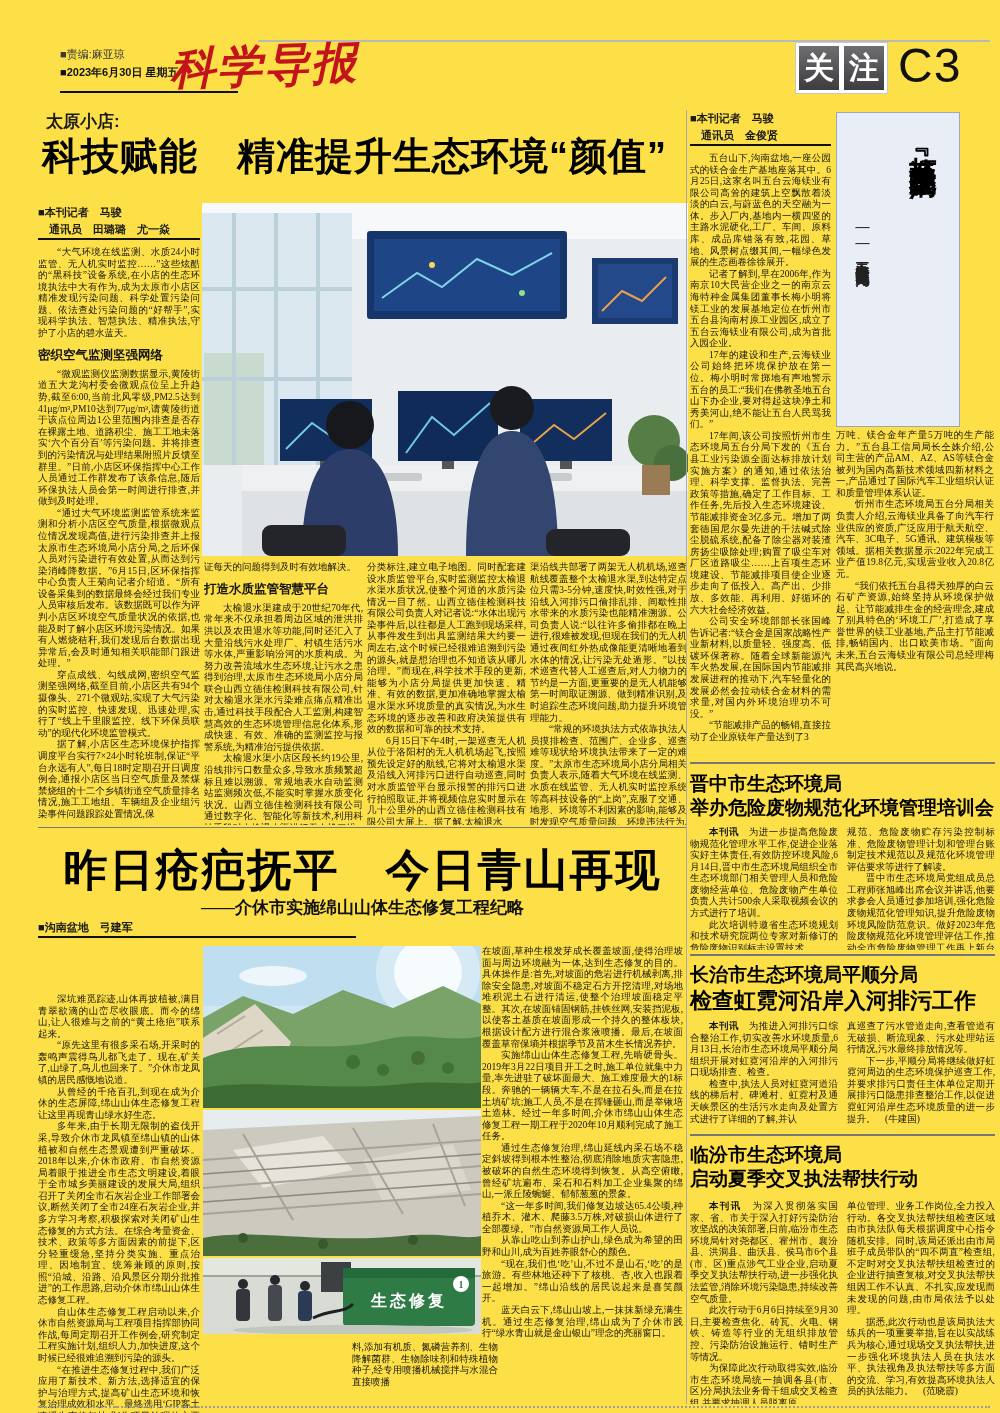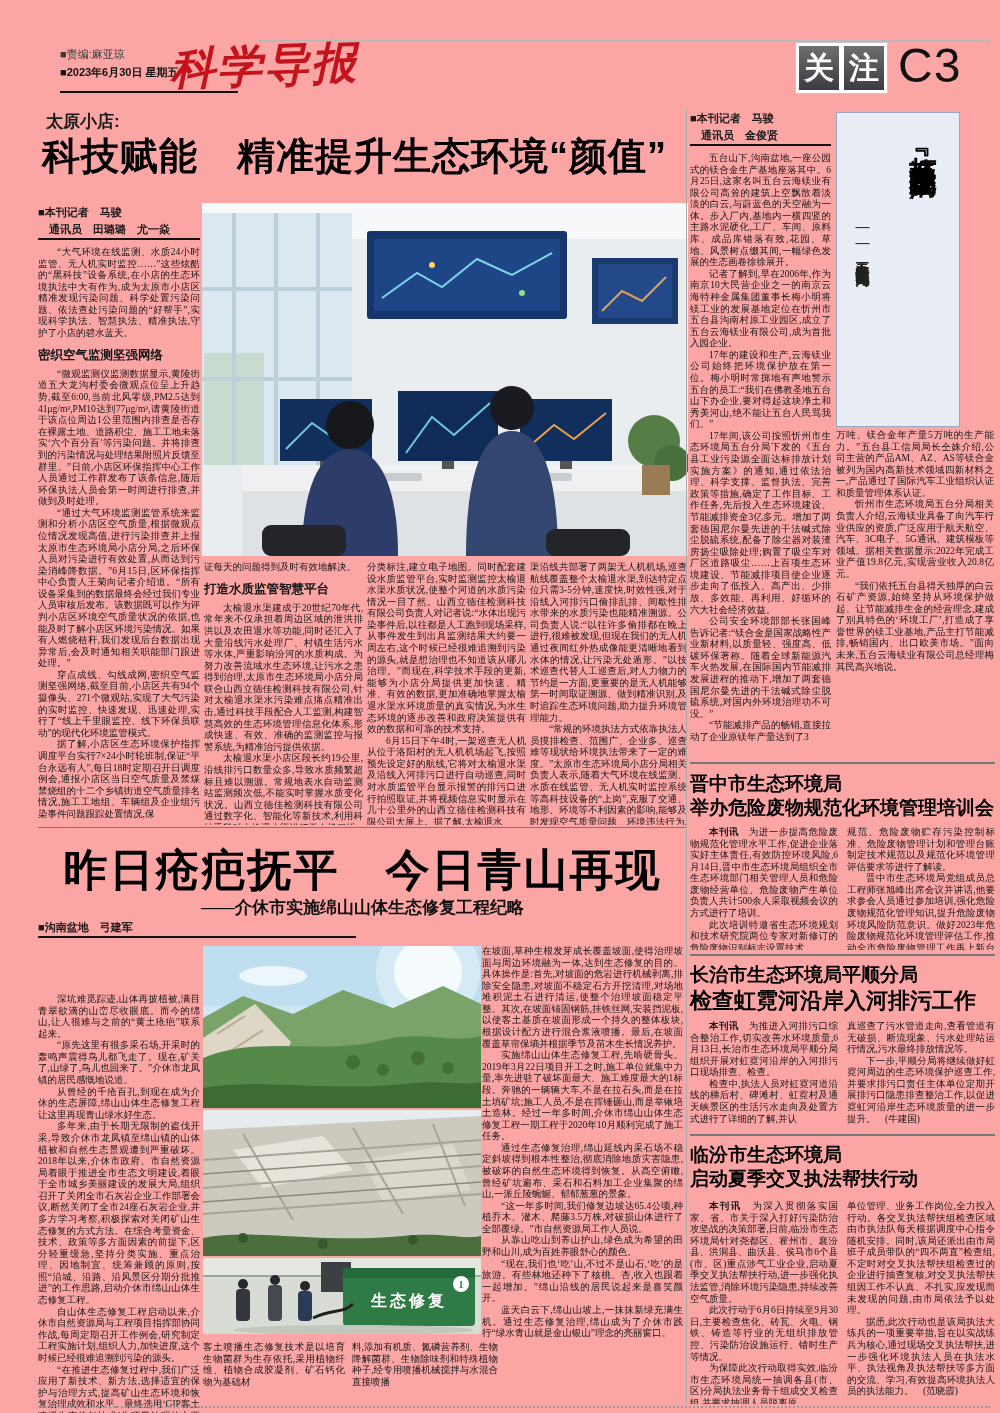--- a/index.html
+++ b/index.html
@@ -1,16 +1,16 @@
 <!DOCTYPE html>
 <html><head>
 <meta charset="utf-8">
 <style>
   html,body{margin:0;padding:0;background:#e8e8e8;}
-  #page{position:relative;width:1000px;height:1413px;background:#fca5a5;margin:0 auto;
+  #page{position:relative;width:1000px;height:1413px;background:#fde047;margin:0 auto;
         font-family:"Liberation Serif","DejaVu Serif",serif;color:#1a1a1a;overflow:hidden;}
   .abs{position:absolute;}
   
   .top-rule{background:#b9b9b9;height:2px;}
   .hdr-small{font-size:11px;color:#3a3a3a;line-height:1.6;font-family:"Liberation Sans",sans-serif;}
   .hdr-date{font-weight:700;color:#111;}
   .hdr-underline{background:#111;height:2px;}
   .masthead{font-size:45px;font-style:italic;font-weight:700;color:#c3131c;
             font-family:"DejaVu Serif",serif;letter-spacing:2px;transform:rotate(-2deg);}
   .secbox{display:flex;gap:5px;border:1px solid #c8c8c8;background:#fff;padding:3px;}
@@ -226,23 +226,20 @@
           <circle cx="102" cy="28" r="5"></circle>
       </g>
       <rect x="33" y="31" width="14" height="32" rx="4" fill="#33363d"></rect>
       <rect x="65" y="27" width="14" height="36" rx="4" fill="#44484f"></rect>
       <rect x="95" y="33" width="14" height="30" rx="4" fill="#2c3b55"></rect>
       <path d="M110,60 C130,50 140,56 150,46" stroke="#1e2124" stroke-width="3" fill="none"></path>
       <ellipse cx="150" cy="72" rx="120" ry="5" fill="#c2c7bd"></ellipse>
     </svg>
   </div>
 
-  <div class="abs col" style="left:203px;top:1342px;width:142px;height:66px;">
-      <p class="cont">客土喷播生态修复技术是以培育生物菌群为生存依托,采用植物纤维、植物合成胶凝剂、矿石钙化物为基础材</p>
-    </div>
   <div class="abs col" style="left:352px;top:1342px;width:146px;height:66px;">
       <p class="cont">料,添加有机质、氮磷营养剂、生物降解菌群、生物除味剂和特殊植物种子,经专用喷播机械搅拌与水混合直接喷播</p>
     </div>
 
   <div class="abs col" style="left:482px;top:946px;width:201px;height:464px;">
       <p class="cont">在坡面,草种生根发芽成长覆盖坡面,使得治理坡面与周边环境融为一体,达到生态修复的目的。具体操作是:首先,对坡面的危岩进行机械剥离,排除安全隐患,对坡面不稳定石方开挖清理,对场地堆积泥土石进行清运,使整个治理坡面稳定平整。其次,在坡面锚固钢筋,挂铁丝网,安装挡泥板,以使客土基质在坡面形成一个持久的整体板块,根据设计配方进行混合浆液喷播。最后,在坡面覆盖草帘保墒并根据季节及苗木生长情况养护。</p>
       <p>实施绵山山体生态修复工程,先啃硬骨头。2019年3月22日项目开工之时,施工单位就集中力量,率先进驻了破坏面最大、施工难度最大的1标段。奔驰的一辆辆大车,不是在拉石头,而是在拉土填矿坑;施工人员,不是在挥锤砸山,而是举锹培土造林。经过一年多时间,介休市绵山山体生态修复工程一期工程于2020年10月顺利完成了施工任务。</p>
       <p>通过生态修复治理,绵山延线内采石场不稳定斜坡得到根本性整治,彻底消除地质灾害隐患,被破坏的自然生态环境得到恢复。从高空俯瞰,曾经矿坑遍布、采石和石料加工企业集聚的绵山,一派丘陵蜿蜒、郁郁葱葱的景象。</p>
       <p>“这一年多时间,我们修复边坡达65.4公顷,种植乔木、灌木、爬藤3.5万株,对破损山体进行了全部覆绿。”市自然资源局工作人员说。</p>
       <p>从靠山吃山到养山护山,绿色成为希望的田野和山川,成为百姓养眼舒心的颜色。</p>
@@ -254,21 +251,21 @@
 
   <div class="abs byline" style="left:690px;top:110px;width:141px;">
     <div>■本刊记者　马骏</div>
     <div>　通讯员　金俊贤</div>
   </div>
   <div class="abs col" style="left:690px;top:153px;width:141px;height:607px;">
       <p>五台山下,沟南盆地,一座公园式的镁合金生产基地座落其中。6月25日,这家名叫五台云海镁业有限公司高耸的建筑上空飘散着淡淡的白云,与蔚蓝色的天空融为一体。步入厂内,基地内一横四竖的主路水泥硬化,工厂、车间、原料库、成品库错落有致,花园、草地、风景树点缀其间,一幅绿色发展的生态画卷徐徐展开。</p>
       <p>记者了解到,早在2006年,作为南京10大民营企业之一的南京云海特种金属集团董事长梅小明将镁工业的发展基地定位在忻州市五台县沟南村原工业园区,成立了五台云海镁业有限公司,成为首批入园企业。</p>
       <p>17年的建设和生产,云海镁业公司始终把环境保护放在第一位。梅小明时常掷地有声地警示五台的员工:“我们在佛教圣地五台山下办企业,要对得起这块净土和秀美河山,绝不能让五台人民骂我们。”</p>
       <p>17年间,该公司按照忻州市生态环境局五台分局下发的《五台县工业污染源全面达标排放计划实施方案》的通知,通过依法治理、科学支撑、监督执法、完善政策等措施,确定了工作目标、工作任务,先后投入生态环境建设、节能减排资金3亿多元。增加了两套德国尼尔曼先进的干法碱式除尘脱硫系统,配备了除尘器对装渣房扬尘吸除处理;购置了吸尘车对厂区道路吸尘……上百项生态环境建设、节能减排项目使企业逐步走向了低投入、高产出、少排放、多效能、再利用、好循环的六大社会经济效益。</p>
-      <p>公司安全环境部部长张国峰告诉记者:“镁合金是国家战略性产业新材料,以质量轻、强度高、低碳环保著称。随着全球新能源汽车火热发展,在国际国内节能减排发展进程的推动下,增加了两套德国尼尔曼先进的干法碱式除尘脱硫系统,对国内外环境治理功不可没。”</p>
+      <p>公司安全环境部部长张国峰告诉记者:“镁合金是国家战略性产业新材料,以质量轻、强度高、低碳环保著称。随着全球新能源汽车火热发展,在国际国内节能减排发展进程的推动下,汽车轻量化的发展必然会拉动镁合金材料的需求量,对国内外环境治理功不可没。”</p>
       <p>“节能减排产品的畅销,直接拉动了企业原镁年产量达到了3</p>
     </div>
 
   <div class="abs vbox" style="left:836px;top:112px;width:122px;height:313px;">
     <div class="vmain">打造『环境零影响工厂』</div>
     <div class="vsub">——五台云海镁业有限公司见闻</div>
   </div>
 
   <div class="abs col" style="left:836px;top:430px;width:158px;height:330px;">
       <p class="cont">万吨、镁合金年产量5万吨的生产能力。”五台县工信局局长仝姝介绍,公司主营的产品AM、AZ、AS等镁合金被列为国内高新技术领域四新材料之一,产品通过了国际汽车工业组织认证和质量管理体系认证。</p>

